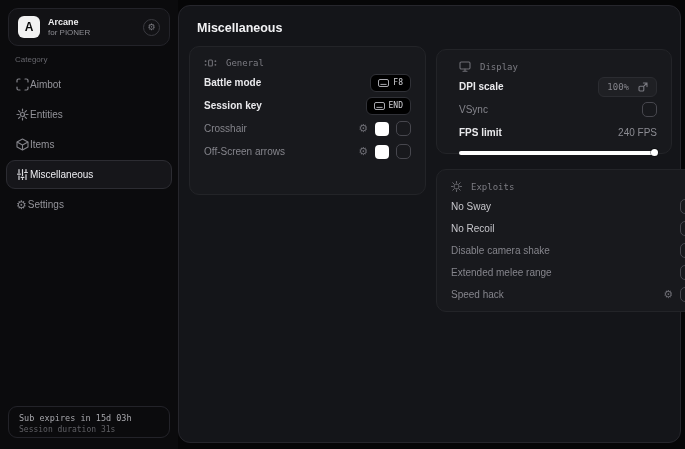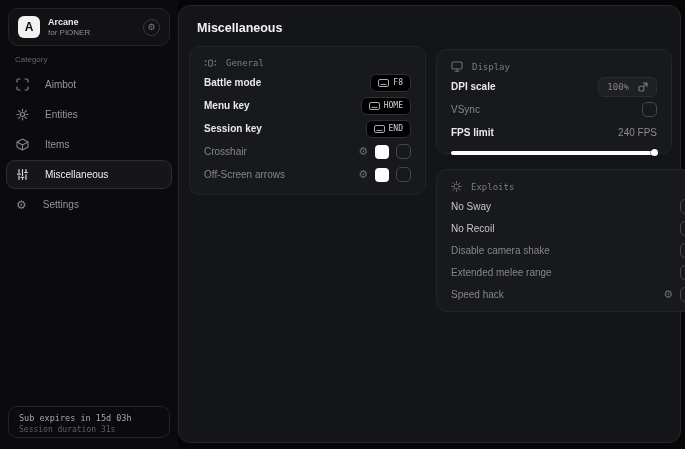--- a/index.html
+++ b/index.html
@@ -12,37 +12,37 @@
              border:1px solid #232329;border-radius:10px;background:#121215;
              display:flex;align-items:center;gap:8px;padding:0 9px;}
   .logo{width:22px;height:22px;border-radius:6px;background:#f2f2f2;color:#0b0b0b;
         font-weight:bold;font-size:12px;display:flex;align-items:center;justify-content:center;flex:0 0 auto;}
   .side-head-name{font-size:9px;font-weight:bold;color:#ececee;line-height:11px;}
   .side-head-sub{font-size:8px;color:#8d8d93;line-height:10px;}
   .head-gear{margin-left:auto;width:15px;height:15px;border:1px solid #3a3a40;border-radius:50%;
              color:#7a7a80;font-size:9px;display:flex;align-items:center;justify-content:center;}
   .category{position:absolute;left:15px;top:55px;font-size:8px;color:#66666c;}
   .nav{position:absolute;left:6px;top:70px;width:166px;display:flex;flex-direction:column;}
-  .nav-item{height:27px;margin-bottom:1px;display:flex;align-items:center;gap:16px;padding:0 9px;
+  .nav-item{height:27px;margin-bottom:1px;display:flex;align-items:center;gap:1px;padding:0 9px;
             border:1px solid transparent;border-radius:9px;color:#94949a;font-size:10px;cursor:default;}
   .nav-item .nic{color:#84848a;display:flex;}
   .nav-item.active{background:#16161a;border-color:#2c2c32;color:#eeeef2;}
   .nav-item.active .nic{color:#d8d8dc;}
   .side-foot{position:absolute;left:8px;top:406px;width:162px;height:32px;box-sizing:border-box;
              border:1px solid #232329;border-radius:9px;padding:5px 10px;
              font-family:"DejaVu Sans Mono",monospace;}
   .foot1{font-size:8.5px;color:#a6a6ab;line-height:12px;}
   .foot2{font-size:8px;color:#606065;line-height:11px;}
   
   .main{position:absolute;left:178px;top:5px;width:503px;height:438px;box-sizing:border-box;
         background:#141519;border:1px solid #26262c;border-radius:12px;}
   .main-title{position:absolute;left:18px;top:15px;font-size:12.5px;font-weight:bold;color:#f2f2f4;}
   .card{position:absolute;box-sizing:border-box;background:#18191d;border:1px solid #232428;border-radius:10px;}
   .card-general{left:10px;top:40px;width:237px;height:149px;}
-  .card-display{left:257px;top:43px;width:236px;height:105px;}
+  .card-display{left:257px;top:43px;width:236px;height:105px;padding-left:8px;}
   .card-exploits{left:257px;top:163px;width:274px;height:143px;}
   .card-head{display:flex;align-items:center;gap:9px;padding:11px 14px 3px;
              font-family:"DejaVu Sans Mono",monospace;font-size:9px;color:#7c7c83;}
   .card-head .cic{color:#6e6e75;display:flex;}
   .row{display:flex;align-items:center;height:23px;padding:0 14px;}
   .row-x{height:22px;}
   .row-label{font-size:10px;}
   .lbl-strong{color:#e9e9ec;font-weight:bold;}
   .lbl-mid{color:#c6c6cb;}
   .lbl-dim{color:#85858c;}
@@ -157,34 +157,20 @@
                 <svg width="11" height="8" viewBox="0 0 11 8" fill="none" stroke="currentColor" stroke-width="1">
                   <rect x="0.5" y="0.5" width="10" height="7" rx="1.5"></rect>
                   <path d="M2.8 5.4h5.4" stroke-linecap="round"></path>
                 </svg>
               </span>
           <span>F8</span>
             </span>
           </span>
       </div>
       <div class="row">
-        <span class="row-label lbl-strong">Menu key</span>
-        <span class="row-right">
-            <span class="keycap">
-          <span class="kic">
-                <svg width="11" height="8" viewBox="0 0 11 8" fill="none" stroke="currentColor" stroke-width="1">
-                  <rect x="0.5" y="0.5" width="10" height="7" rx="1.5"></rect>
-                  <path d="M2.8 5.4h5.4" stroke-linecap="round"></path>
-                </svg>
-              </span>
-          <span>HOME</span>
-            </span>
-          </span>
-      </div>
-      <div class="row">
         <span class="row-label lbl-strong">Session key</span>
         <span class="row-right">
             <span class="keycap">
           <span class="kic">
                 <svg width="11" height="8" viewBox="0 0 11 8" fill="none" stroke="currentColor" stroke-width="1">
                   <rect x="0.5" y="0.5" width="10" height="7" rx="1.5"></rect>
                   <path d="M2.8 5.4h5.4" stroke-linecap="round"></path>
                 </svg>
               </span>
           <span>END</span>

